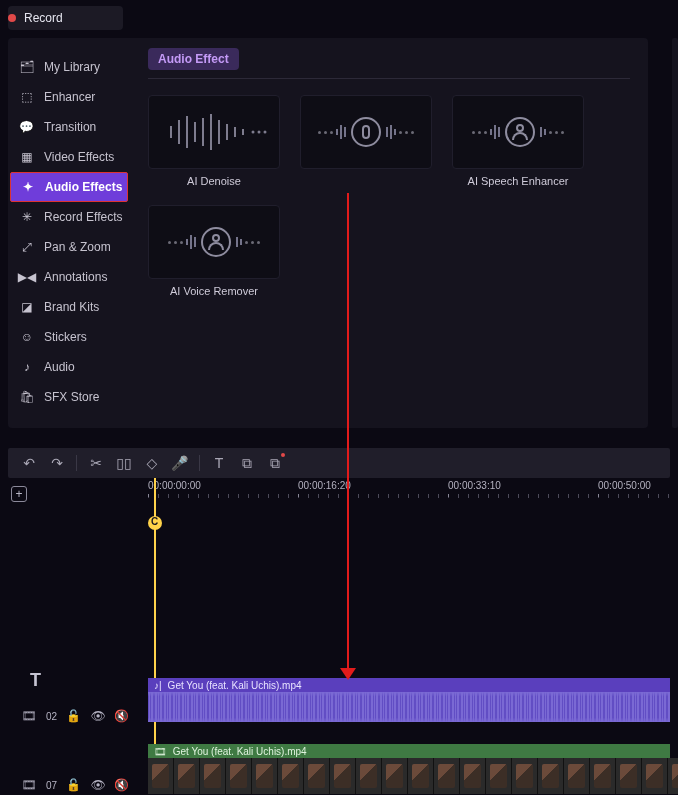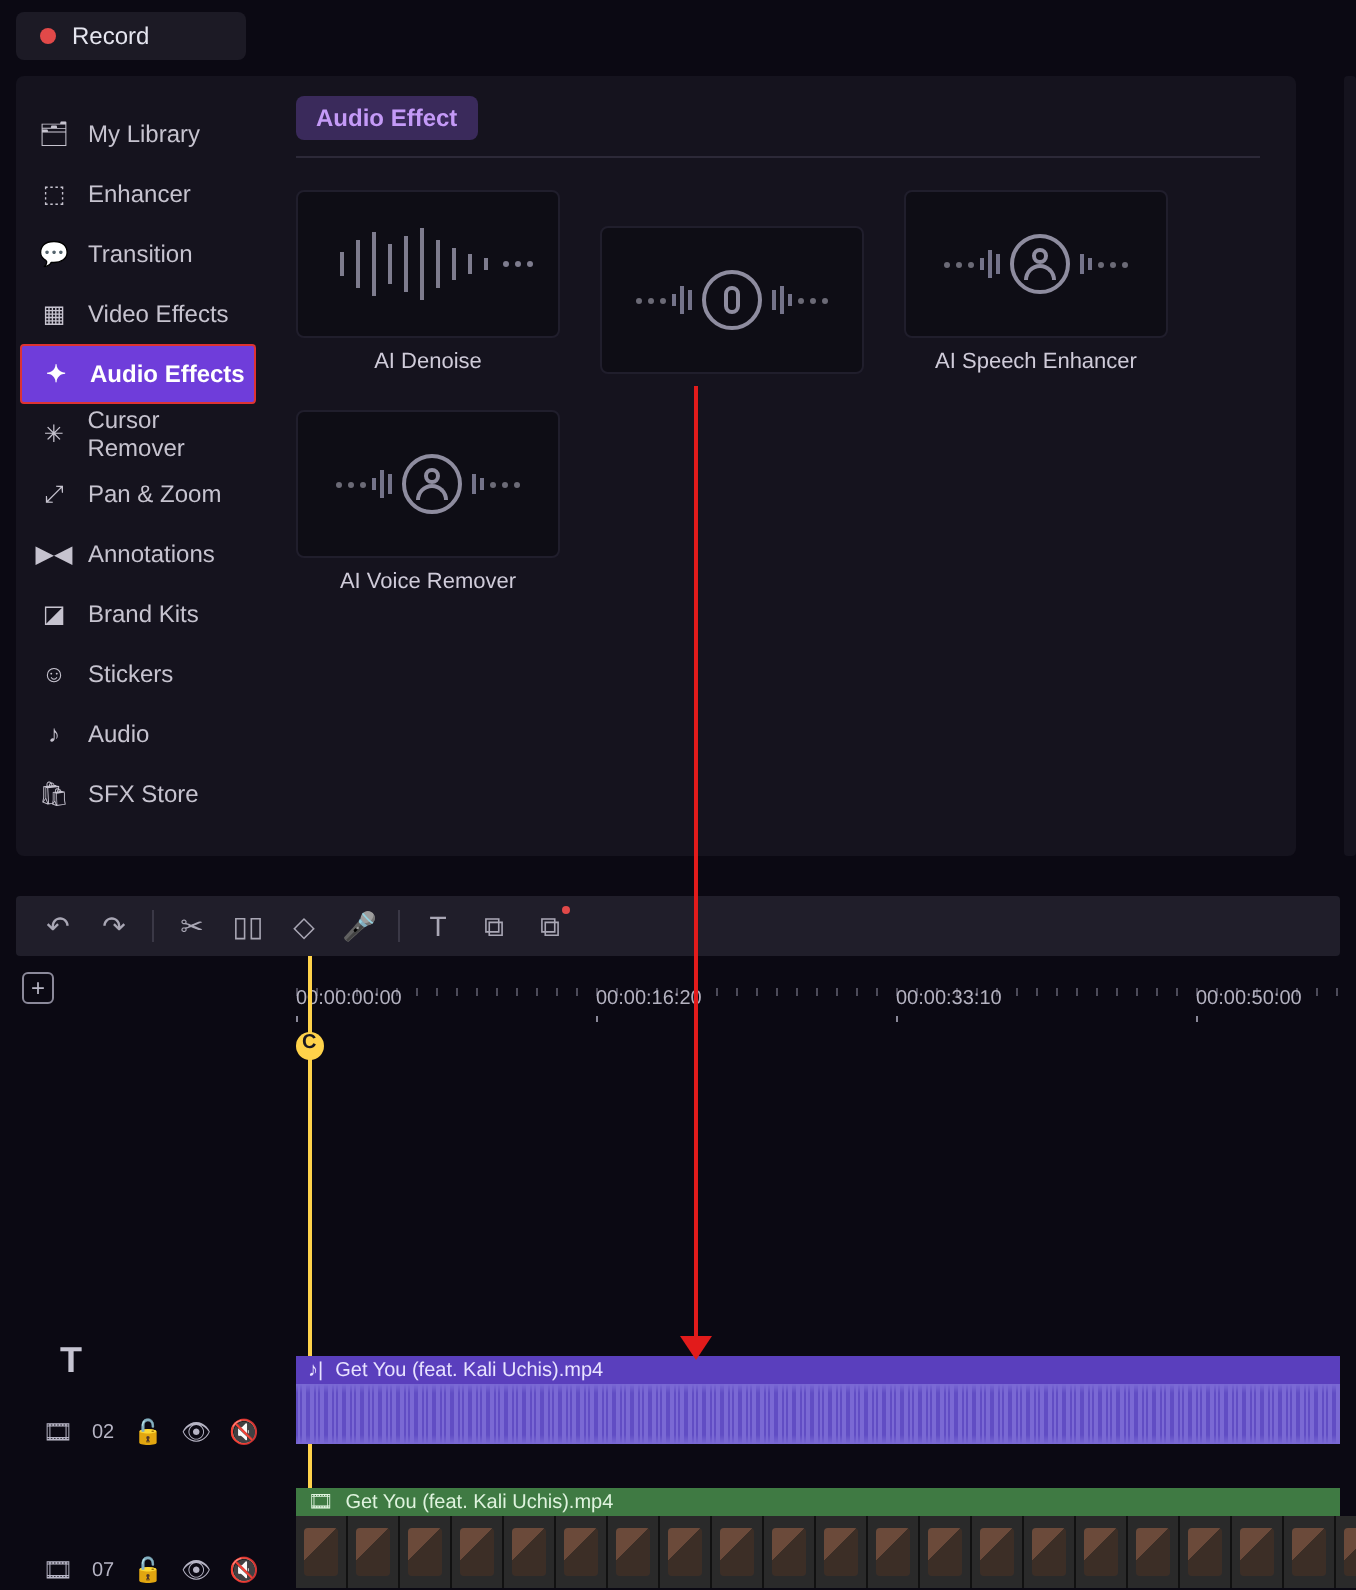--- a/index.html
+++ b/index.html
@@ -11,21 +11,20 @@
       color:#d8d5df;
       overflow:hidden;
       position:relative;
     }
     
     .record-btn {
       position:absolute; left:8px; top:6px;
       width:115px; height:24px;
       background:#1c1a25; border-radius:4px;
       display:flex; align-items:center; gap:8px;
-      padding-left:12px;
       color:#e5e5ef; font-size:12px;
     }
     .record-dot { width:8px; height:8px; background:#e14949; border-radius:50%; }
 
     
     .panel {
       position:absolute; left:8px; top:38px;
       width:640px; height:390px;
       background:#15131e;
       border-radius:4px;
@@ -54,21 +53,21 @@
     .pill {
       display:inline-block;
       background:#3a2a5b; color:#c49af7;
       padding:4px 10px; border-radius:4px;
       font-size:12px; font-weight:600;
       margin-bottom:8px;
     }
     .hr { height:1px; background:#2c2938; margin-bottom:16px; }
 
     .effects-grid {
-      display:flex; flex-wrap:wrap; gap:18px 20px;align-items:flex-end;
+      display:flex; flex-wrap:wrap; gap:18px 20px;
     }
     .effect {
       width:132px; display:flex; flex-direction:column; align-items:center; gap:6px;
       cursor:pointer;
     }
     .effect-thumb {
       width:132px; height:74px; background:#0e0d15; border-radius:4px;
       border:1px solid #201e2c;
       display:flex; align-items:center; justify-content:center;
       position:relative;
@@ -116,21 +115,21 @@
     .add-track {
       position:absolute; left:3px; top:8px; width:16px; height:16px;
       border:1px solid #8b899a; border-radius:3px;
       display:flex; align-items:center; justify-content:center;
       color:#b8b6c5; font-size:12px; cursor:pointer;
     }
     .ruler {
       position:absolute; left:140px; top:2px; right:0; height:20px;
       color:#b4b2c0; font-size:10px;
     }
-    .ruler .tk { position:absolute; top:14px; }
+    .ruler .tk { position:absolute; top:0; }
     .ruler .major::before { content:""; position:absolute; left:0; top:14px; width:1px; height:3px; background:#8a8898; }
     .ruler .ticks {
       position:absolute; left:0; right:0; top:14px; height:4px;
       background:repeating-linear-gradient(to right, #4d4b5a 0, #4d4b5a 1px, transparent 1px, transparent 10px);
     }
     .playhead {
       position:absolute; left:146px; top:0; width:2px; bottom:0; height:312px;
       background:#ffd24a;
     }
     .playhead::before {
@@ -235,21 +234,21 @@
     <div class="side-item">
         <span class="side-ico">▦</span>
         <span>Video Effects</span>
       </div>
     <div class="side-item selected">
         <span class="side-ico">✦</span>
         <span>Audio Effects</span>
       </div>
     <div class="side-item">
         <span class="side-ico">✳</span>
-        <span>Cursor Remover</span>
+        <span>Record Effects</span>
       </div>
     <div class="side-item">
         <span class="side-ico">⤢</span>
         <span>Pan &amp; Zoom</span>
       </div>
     <div class="side-item">
         <span class="side-ico">▶◀</span>
         <span>Annotations</span>
       </div>
     <div class="side-item">

